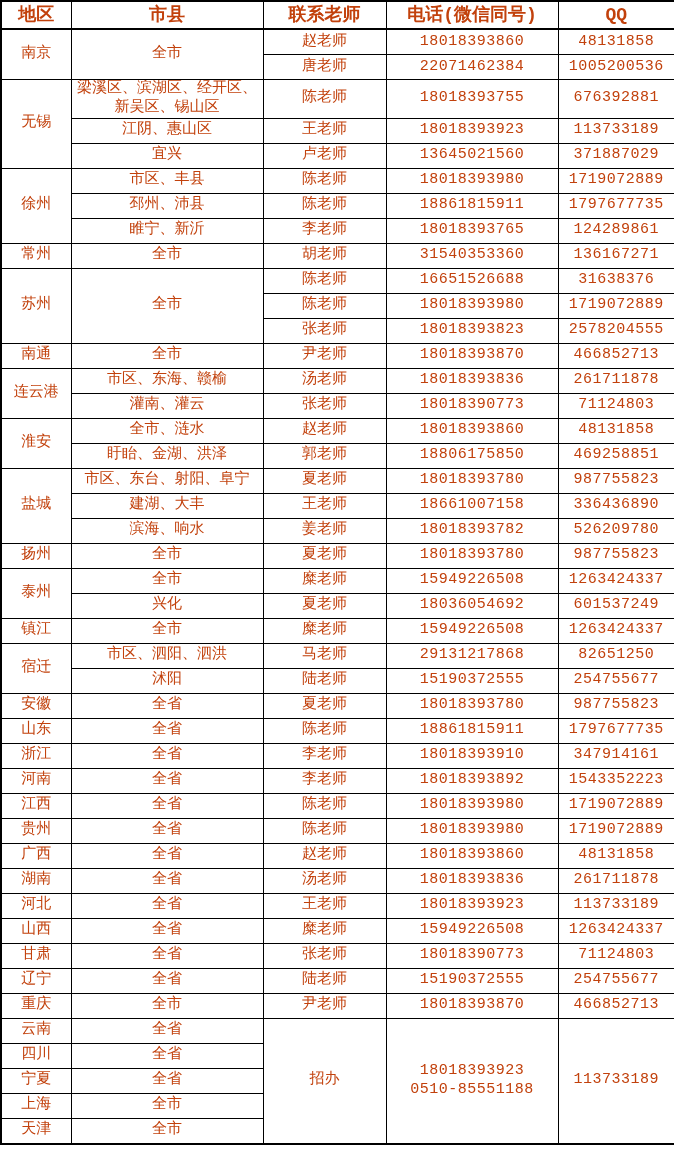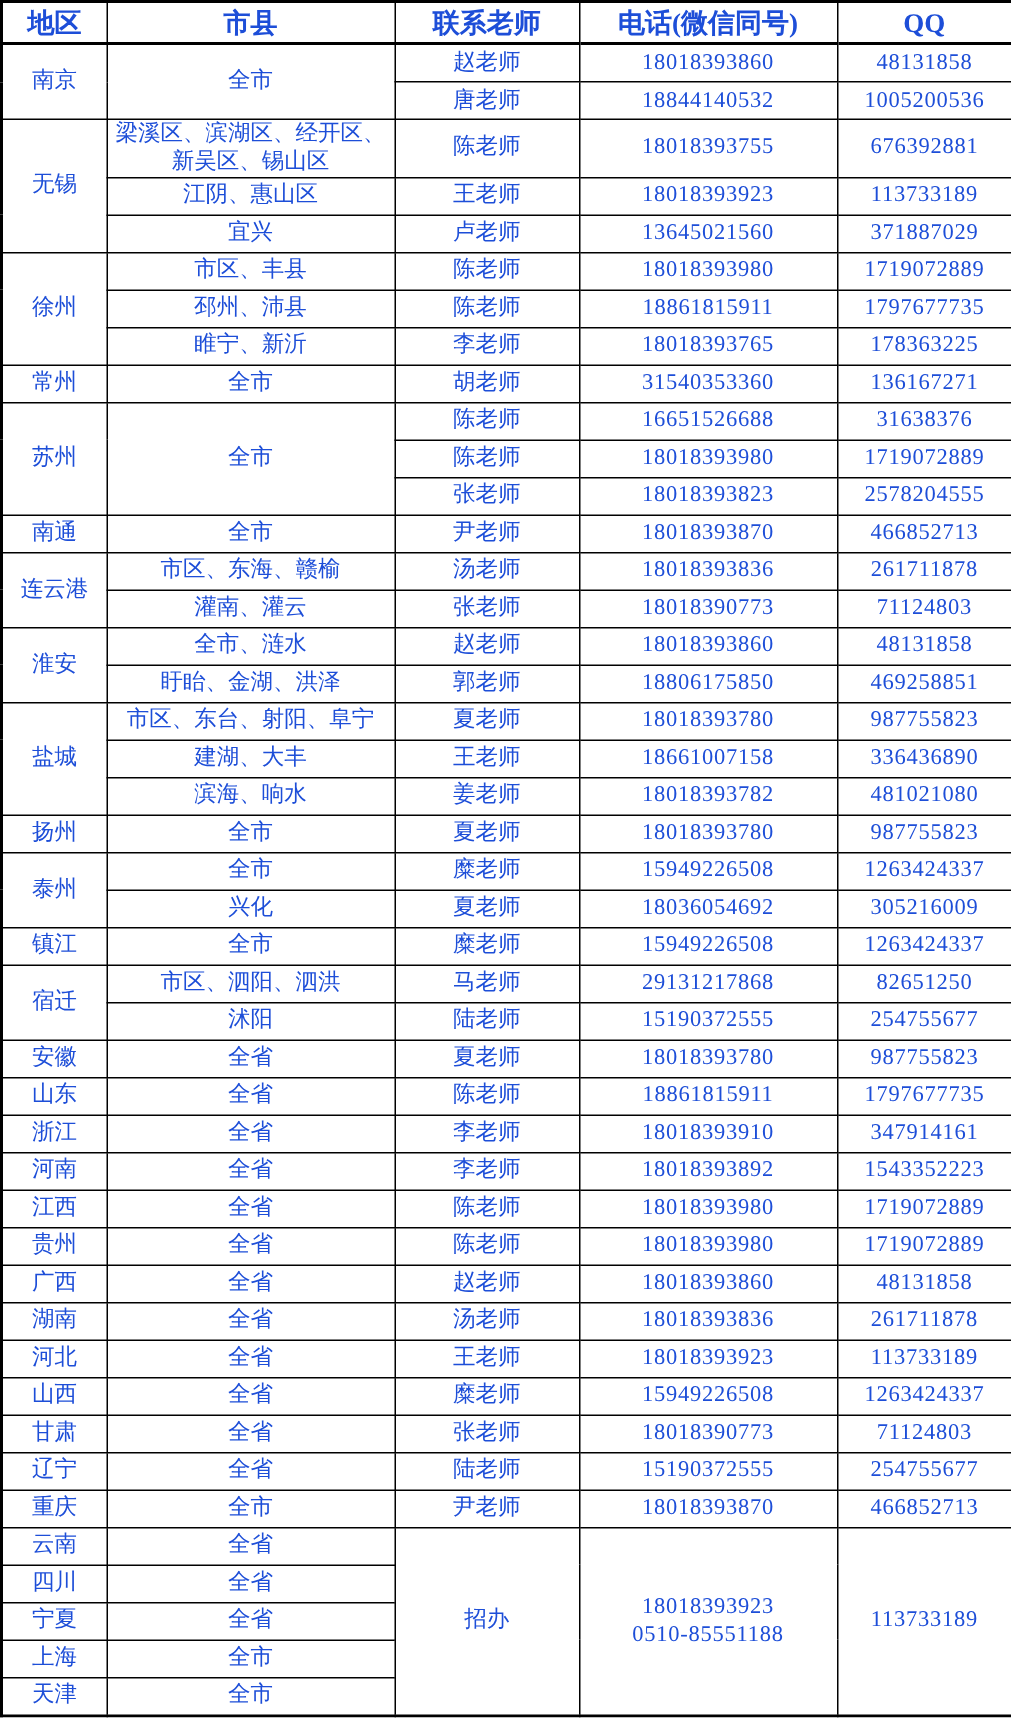--- a/index.html
+++ b/index.html
@@ -2,22 +2,22 @@
 <html><head>
 <meta charset="utf-8">
 <style>
   html, body {
     margin: 0;
     padding: 0;
     background: #ffffff;
   }
   .page {
     width: 674px;
-    font-family: Liberation Serif, serif;
-    color: #1d4ed8;
+    font-family: Liberation Mono, monospace;
+    color: #c2410c;
   }
   table.contact-table {
     width: 674px;
     border-collapse: collapse;
     table-layout: fixed;
     border: 2px solid #000000;
   }
   table.contact-table th,
   table.contact-table td {
     border: 1px solid #000000;
@@ -69,21 +69,21 @@
     <tbody>
         <tr>
           <td rowspan="2">南京</td>
           <td rowspan="2" class="area-cell-wide">全市</td>
           <td>赵老师</td>
           <td class="num-cell">18018393860</td>
           <td class="num-cell">48131858</td>
         </tr>
         <tr>
           <td>唐老师</td>
-          <td class="num-cell">18844140532</td>
+          <td class="num-cell">22071462384</td>
           <td class="num-cell">1005200536</td>
         </tr>
         <tr>
           <td rowspan="3">无锡</td>
           <td class="area-cell-wide">梁溪区、滨湖区、经开区、新吴区、锡山区</td>
           <td>陈老师</td>
           <td class="num-cell">18018393755</td>
           <td class="num-cell">676392881</td>
         </tr>
         <tr>
@@ -108,21 +108,21 @@
         <tr>
           <td class="area-cell-wide">邳州、沛县</td>
           <td>陈老师</td>
           <td class="num-cell">18861815911</td>
           <td class="num-cell">1797677735</td>
         </tr>
         <tr>
           <td class="area-cell-wide">睢宁、新沂</td>
           <td>李老师</td>
           <td class="num-cell">18018393765</td>
-          <td class="num-cell">178363225</td>
+          <td class="num-cell">124289861</td>
         </tr>
         <tr>
           <td>常州</td>
           <td class="area-cell-wide">全市</td>
           <td>胡老师</td>
           <td class="num-cell">31540353360</td>
           <td class="num-cell">136167271</td>
         </tr>
         <tr>
           <td rowspan="3">苏州</td>
@@ -184,41 +184,41 @@
         <tr>
           <td class="area-cell-wide">建湖、大丰</td>
           <td>王老师</td>
           <td class="num-cell">18661007158</td>
           <td class="num-cell">336436890</td>
         </tr>
         <tr>
           <td class="area-cell-wide">滨海、响水</td>
           <td>姜老师</td>
           <td class="num-cell">18018393782</td>
-          <td class="num-cell">481021080</td>
+          <td class="num-cell">526209780</td>
         </tr>
         <tr>
           <td>扬州</td>
           <td class="area-cell-wide">全市</td>
           <td>夏老师</td>
           <td class="num-cell">18018393780</td>
           <td class="num-cell">987755823</td>
         </tr>
         <tr>
           <td rowspan="2">泰州</td>
           <td class="area-cell-wide">全市</td>
           <td>糜老师</td>
           <td class="num-cell">15949226508</td>
           <td class="num-cell">1263424337</td>
         </tr>
         <tr>
           <td class="area-cell-wide">兴化</td>
           <td>夏老师</td>
           <td class="num-cell">18036054692</td>
-          <td class="num-cell">305216009</td>
+          <td class="num-cell">601537249</td>
         </tr>
         <tr>
           <td>镇江</td>
           <td class="area-cell-wide">全市</td>
           <td>糜老师</td>
           <td class="num-cell">15949226508</td>
           <td class="num-cell">1263424337</td>
         </tr>
         <tr>
           <td rowspan="2">宿迁</td>

